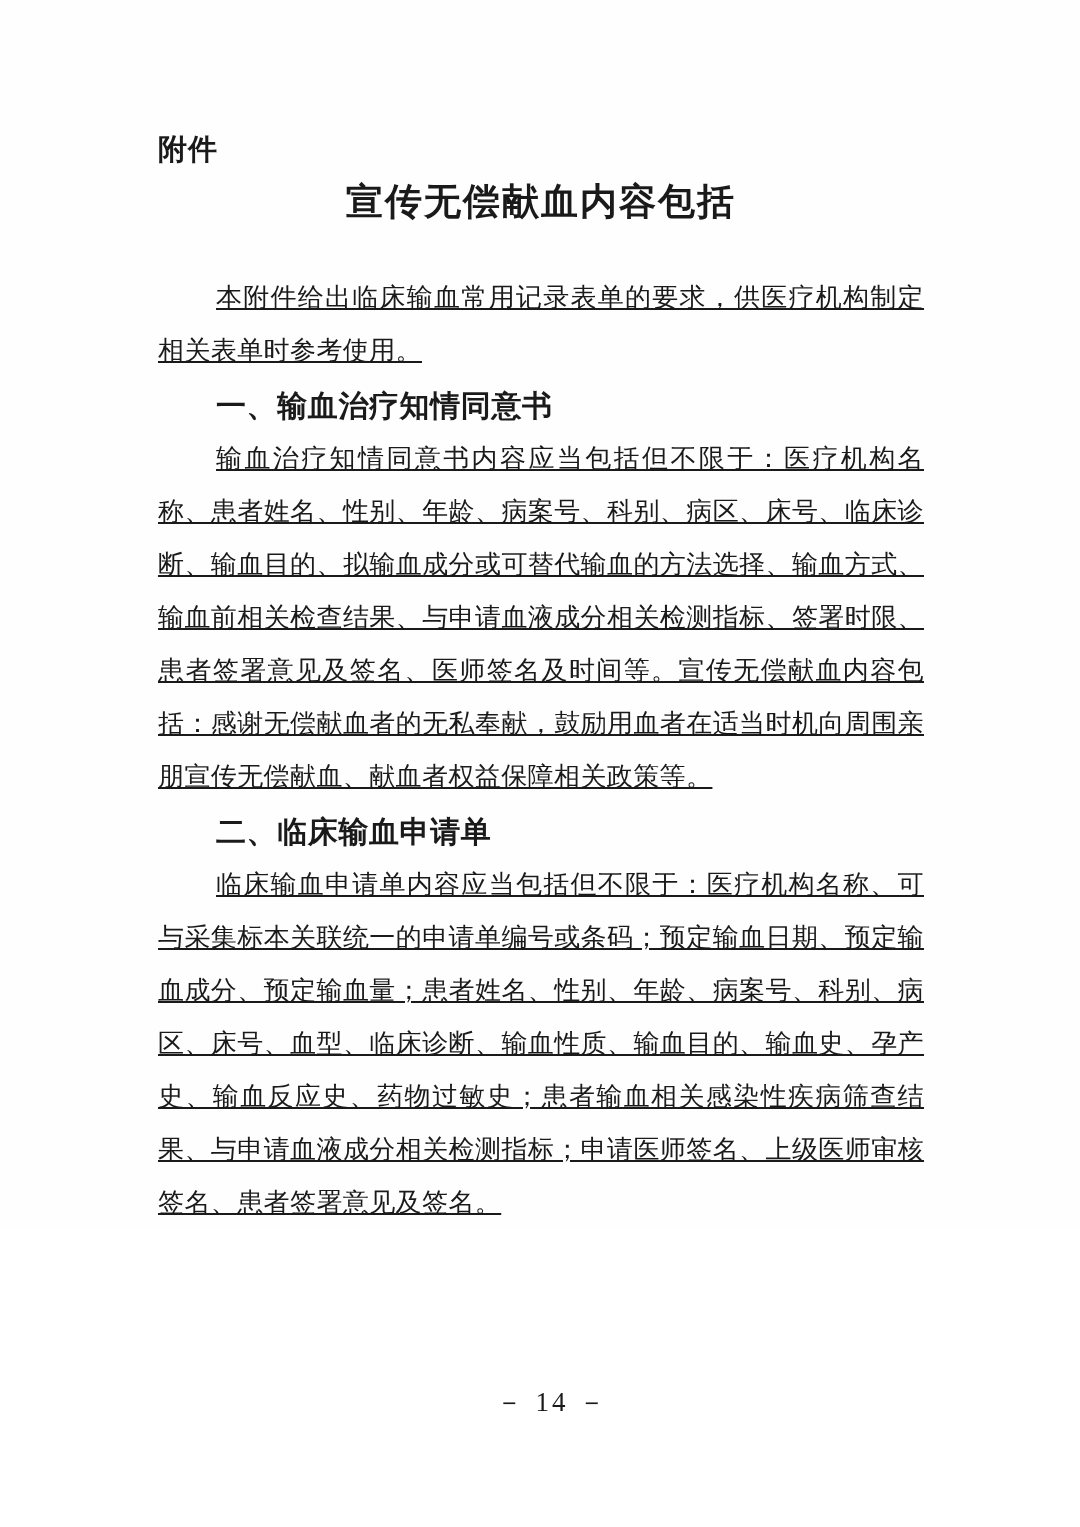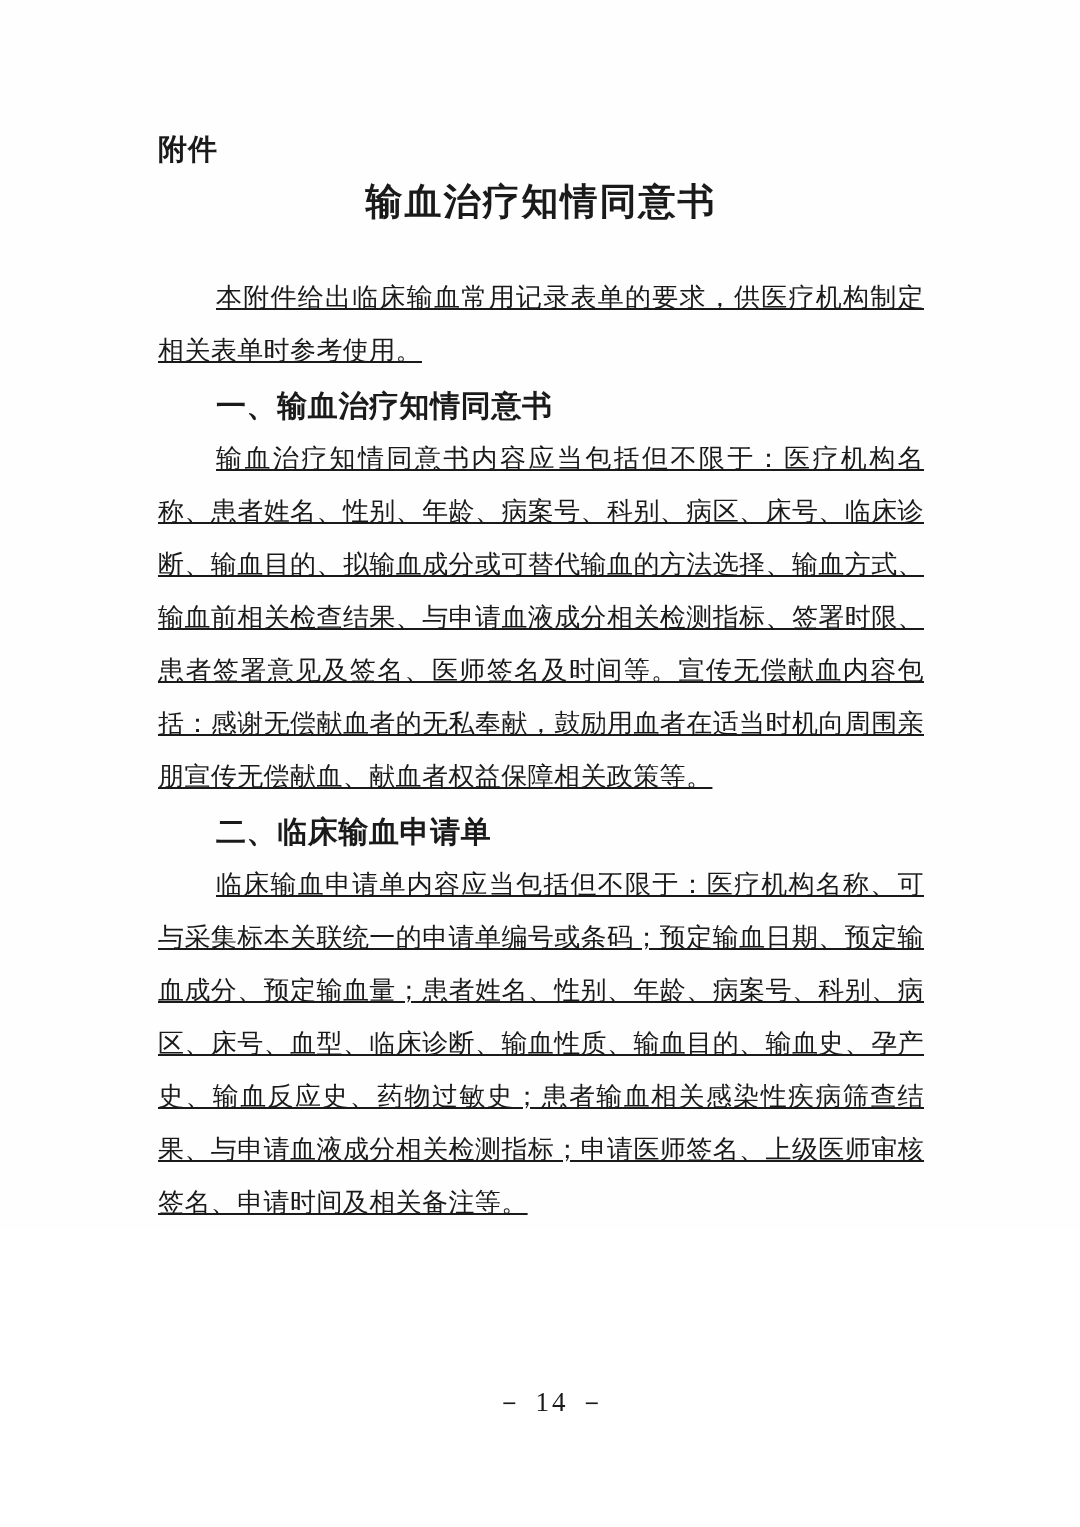--- a/index.html
+++ b/index.html
@@ -77,28 +77,28 @@
   }
 </style>
 </head>
 <body>
 
 <div class="page">
   <div class="content">
 
     <div class="attachment-label">附件</div>
 
-    <div class="doc-title">输血治疗知情同意书</div>
+    <div class="doc-title">宣传无偿献血内容包括</div>
 
     <p class="body-text">本附件给出临床输血常用记录表单的要求，供医疗机构制定相关表单时参考使用。</p>
 
     <h2 class="section-head">一、输血治疗知情同意书</h2>
 
     <p class="body-text">输血治疗知情同意书内容应当包括但不限于：医疗机构名称、患者姓名、性别、年龄、病案号、科别、病区、床号、临床诊断、输血目的、拟输血成分或可替代输血的方法选择、输血方式、输血前相关检查结果、与申请血液成分相关检测指标、签署时限、患者签署意见及签名、医师签名及时间等。宣传无偿献血内容包括：感谢无偿献血者的无私奉献，鼓励用血者在适当时机向周围亲朋宣传无偿献血、献血者权益保障相关政策等。</p>
 
     <h2 class="section-head">二、临床输血申请单</h2>
 
-    <p class="body-text">临床输血申请单内容应当包括但不限于：医疗机构名称、可与采集标本关联统一的申请单编号或条码；预定输血日期、预定输血成分、预定输血量；患者姓名、性别、年龄、病案号、科别、病区、床号、血型、临床诊断、输血性质、输血目的、输血史、孕产史、输血反应史、药物过敏史；患者输血相关感染性疾病筛查结果、与申请血液成分相关检测指标；申请医师签名、上级医师审核签名、申请时间及相关备注等。</p>
+    <p class="body-text">临床输血申请单内容应当包括但不限于：医疗机构名称、可与采集标本关联统一的申请单编号或条码；预定输血日期、预定输血成分、预定输血量；患者姓名、性别、年龄、病案号、科别、病区、床号、血型、临床诊断、输血性质、输血目的、输血史、孕产史、输血反应史、药物过敏史；患者输血相关感染性疾病筛查结果、与申请血液成分相关检测指标；申请医师签名、上级医师审核签名、患者签署意见及签名。</p>
 
   </div>
 
   <div class="page-footer">－ 14 －</div>
 </div>
 
 </body></html>

